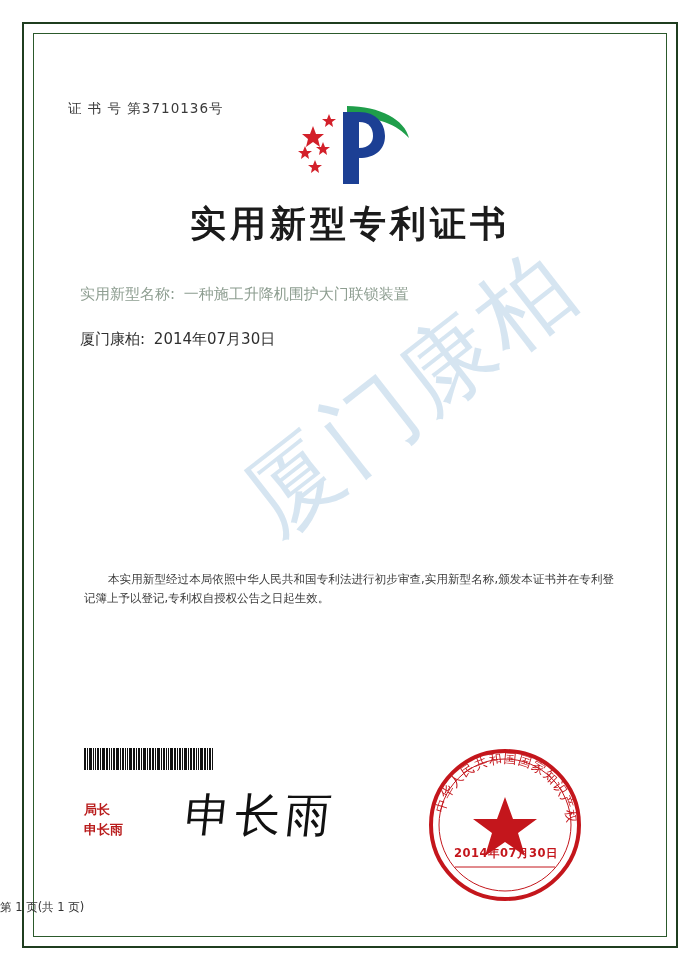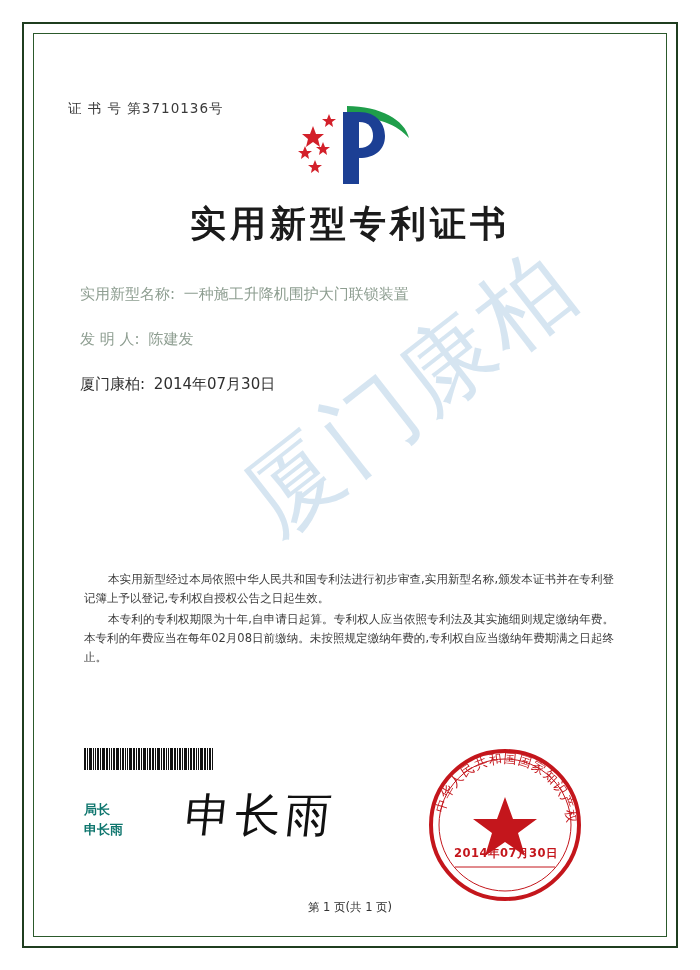--- a/index.html
+++ b/index.html
@@ -138,21 +138,21 @@
     background: #111;
     margin-right: 1px;
   }
 
   
   .director {
     position: absolute;
     left: 84px;
     top: 800px;
     font-size: 13px;
-    color: #0f766e;
+    color: #b91c1c;
     line-height: 1.55;
     font-weight: bold;
   }
   .signature {
     position: absolute;
     left: 185px;
     top: 785px;
     font-family: "DejaVu Serif", serif;
     font-size: 46px;
     color: #111;
@@ -179,21 +179,21 @@
     font-weight: bold;
     letter-spacing: 0.5px;
   }
 
   
   .footer {
     position: absolute;
     left: 0;
     right: 0;
     top: 900px;
-    text-align: center;
+    text-align: left;
     font-size: 11.5px;
     color: #333;
   }
 
   
   .watermark {
     position: absolute;
     left: 215px;
     top: 330px;
     font-family: "DejaVu Serif", serif;
@@ -236,33 +236,28 @@
 
   <div class="main-title">实用新型专利证书</div>
 
   <div class="watermark">厦门康柏</div>
 
   <div class="fields">
     <div class="field-row faded">
       <span class="field-label">实用新型名称:</span>
       <span class="field-value">一种施工升降机围护大门联锁装置</span>
     </div>
-    <div class="field-row faded">
-      <span class="field-label">发 明 人:</span>
-      <span class="field-value">陈建发</span>
-    </div>
     <div class="field-row">
       <span class="field-label">厦门康柏:</span>
       <span class="field-value">2014年07月30日</span>
     </div>
   </div>
 
   <div class="body-text">
     <p>本实用新型经过本局依照中华人民共和国专利法进行初步审查,实用新型名称,颁发本证书并在专利登记簿上予以登记,专利权自授权公告之日起生效。</p>
-    <p>本专利的专利权期限为十年,自申请日起算。专利权人应当依照专利法及其实施细则规定缴纳年费。本专利的年费应当在每年02月08日前缴纳。未按照规定缴纳年费的,专利权自应当缴纳年费期满之日起终止。</p>
   </div>
 
   <div class="barcode">
     <i style="width:2px"></i>
       <i style="width:1px"></i>
       <i style="width:3px"></i>
       <i style="width:1px"></i>
     <i style="width:1px"></i>
       <i style="width:2px"></i>
       <i style="width:1px"></i>

